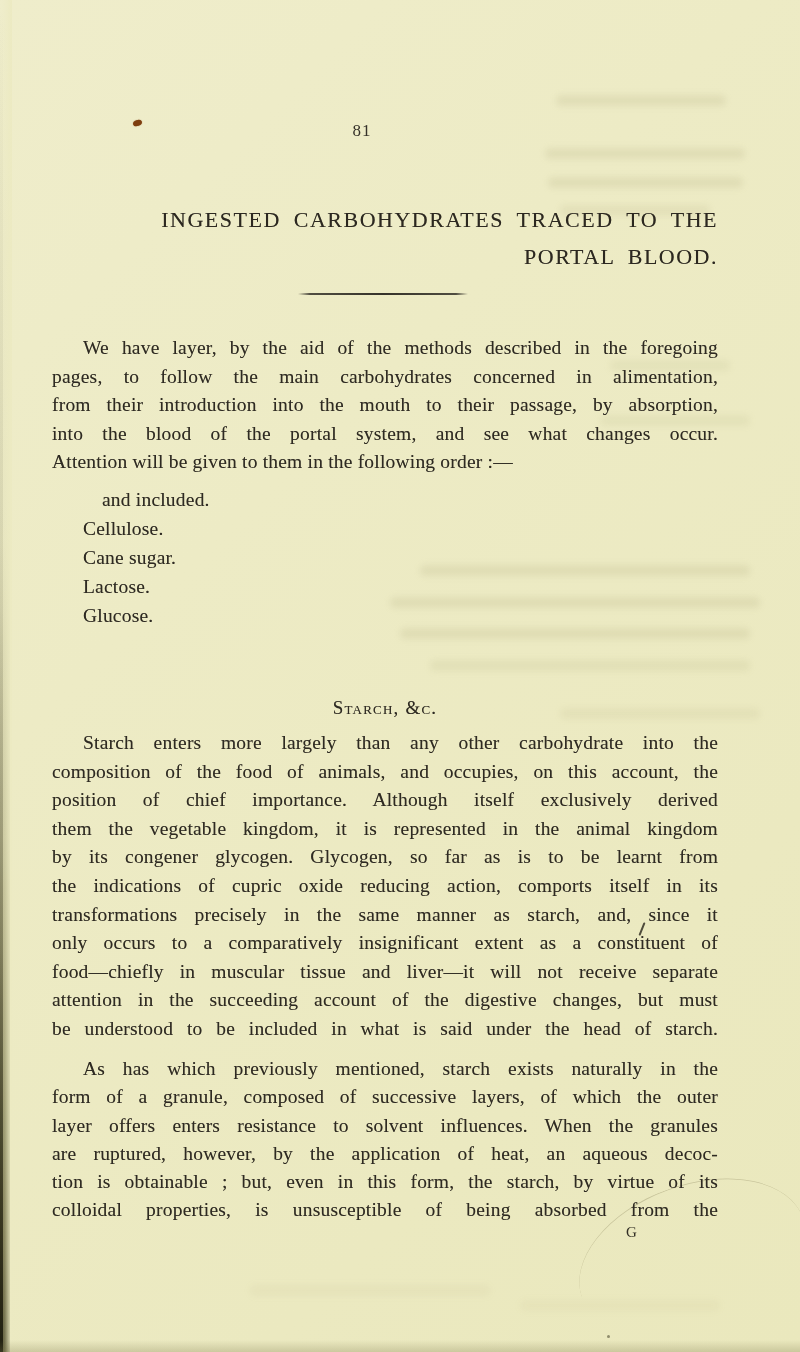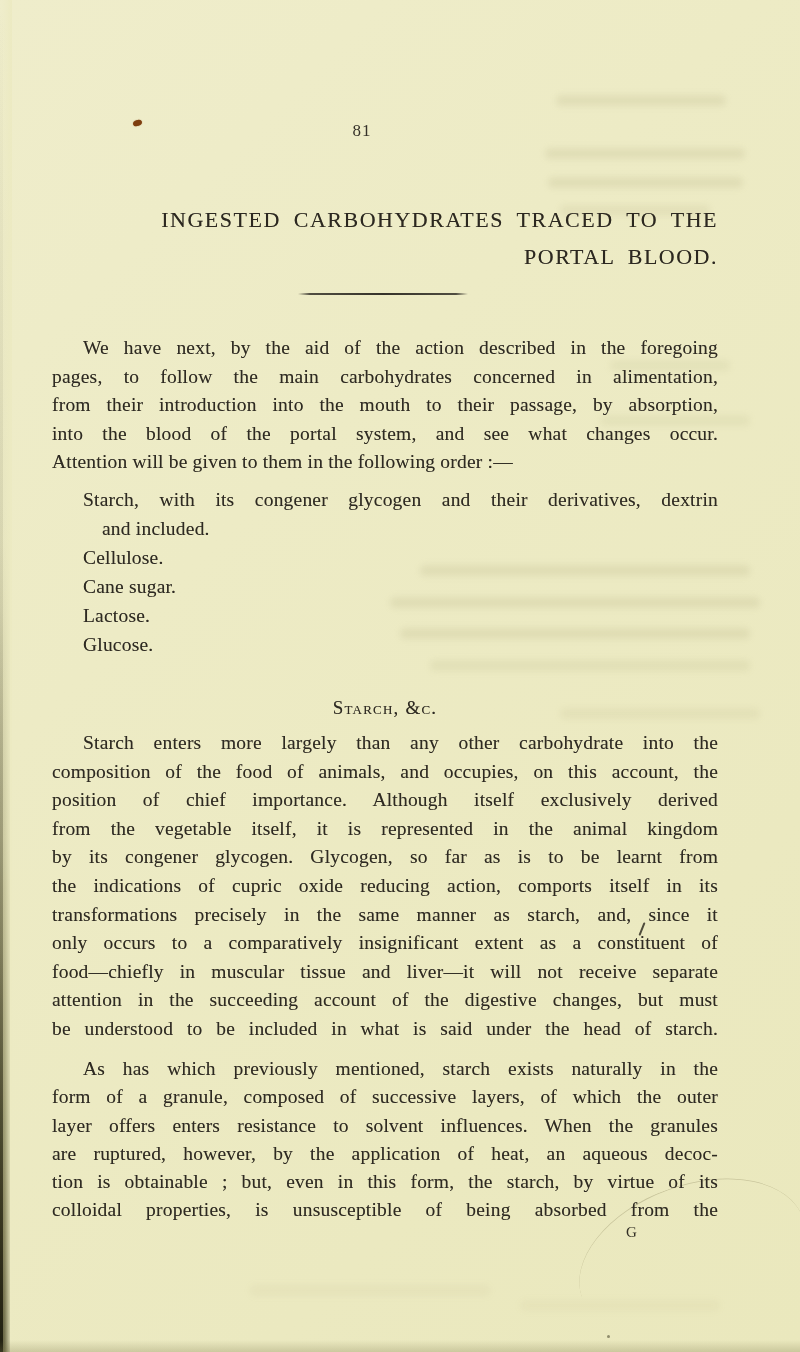--- a/index.html
+++ b/index.html
@@ -163,43 +163,42 @@
   <div class="page-number">81</div>
 
   <h1 class="title">
     <span class="title-line">INGESTED CARBOHYDRATES TRACED TO THE</span>
     <span class="title-line">PORTAL BLOOD.</span>
   </h1>
 
   <div class="rule"></div>
 
   <div class="para p1">
-    <div class="line just ind">We have next, by the aid of the action described in the foregoing</div>
+    <div class="line just ind">We have layer, by the aid of the methods described in the foregoing</div>
     <div class="line just">pages, to follow the main carbohydrates concerned in alimentation,</div>
     <div class="line just">from their introduction into the mouth to their passage, by absorption,</div>
     <div class="line just">into the blood of the portal system, and see what changes occur.</div>
     <div class="line">Attention will be given to them in the following order :—</div>
   </div>
 
   <div class="carb-list">
-    <div class="line just ind">Starch, with its congener glycogen and their derivatives, dextrin</div>
     <div class="line ind2">and included.</div>
     <div class="line ind">Cellulose.</div>
     <div class="line ind">Cane sugar.</div>
     <div class="line ind">Lactose.</div>
     <div class="line ind">Glucose.</div>
   </div>
 
   <h2 class="section-heading">Starch, &amp;c.</h2>
 
   <div class="para p2">
     <div class="line just ind">Starch enters more largely than any other carbohydrate into the</div>
     <div class="line just">composition of the food of animals, and occupies, on this account, the</div>
     <div class="line just">position of chief importance.  Although itself exclusively derived</div>
-    <div class="line just">from the vegetable itself, it is represented in the animal kingdom</div>
+    <div class="line just">them the vegetable kingdom, it is represented in the animal kingdom</div>
     <div class="line just">by its congener glycogen.  Glycogen, so far as is to be learnt from</div>
     <div class="line just">the indications of cupric oxide reducing action, comports itself in its</div>
     <div class="line just">transformations precisely in the same manner as starch, and, since it</div>
     <div class="line just">only occurs to a comparatively insignificant extent as a constituent of</div>
     <div class="line just">food—chiefly in muscular tissue and liver—it will not receive separate</div>
     <div class="line just">attention in the succeeding account of the digestive changes, but must</div>
     <div class="line just">be understood to be included in what is said under the head of starch.</div>
   </div>
 
   <div class="para p3">

